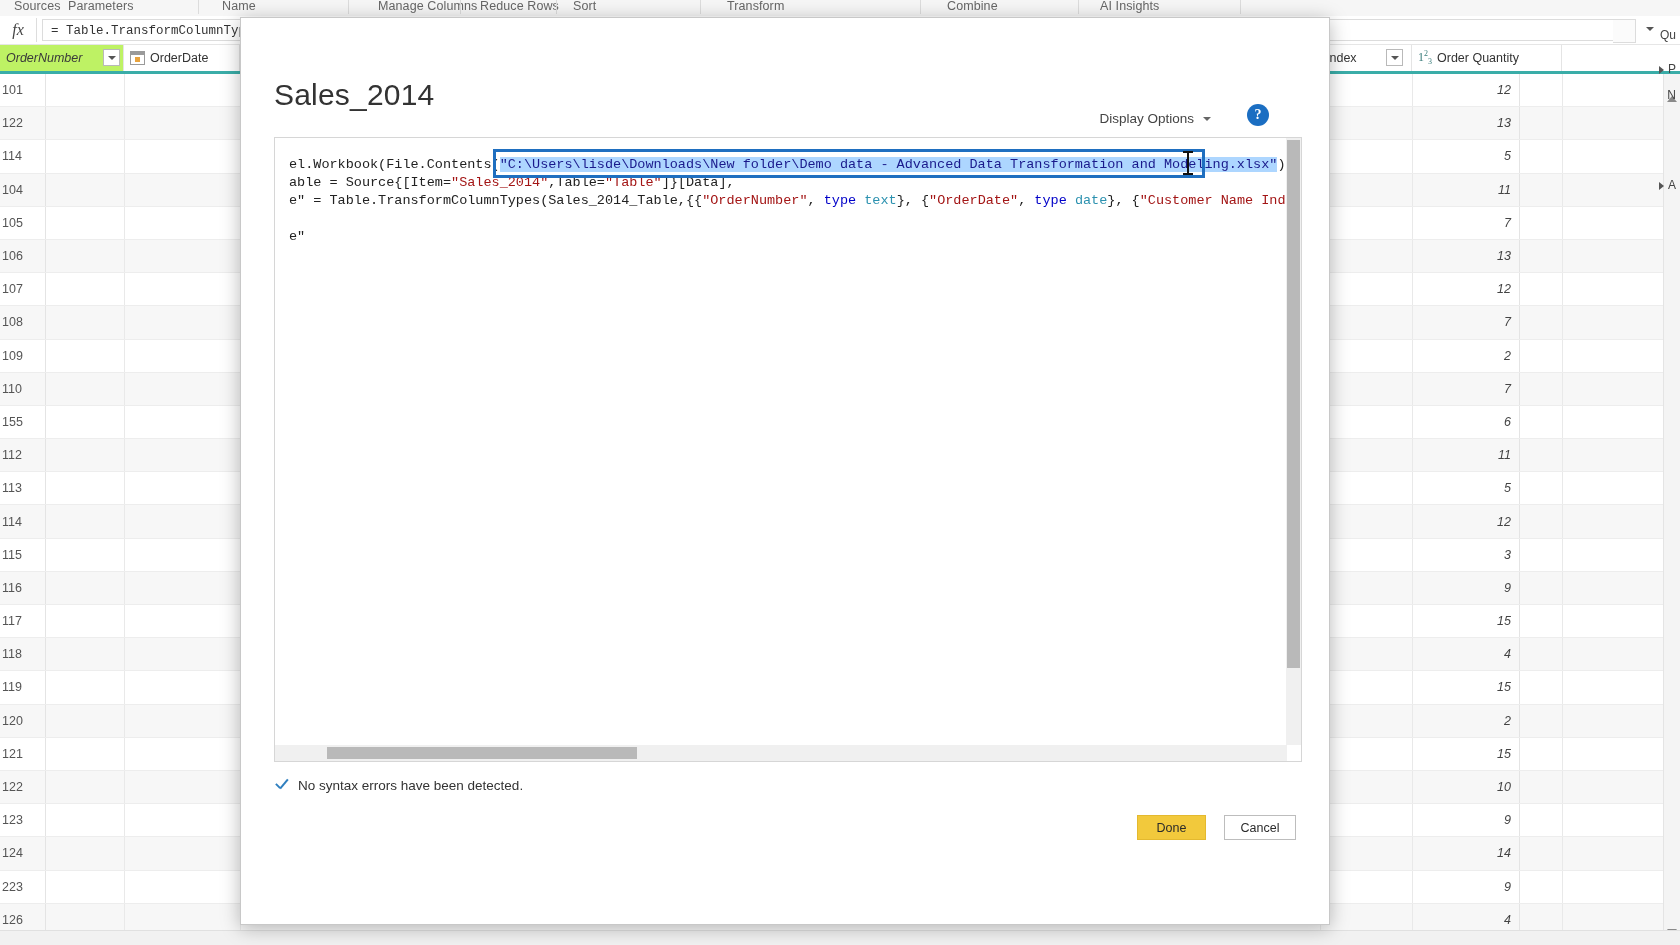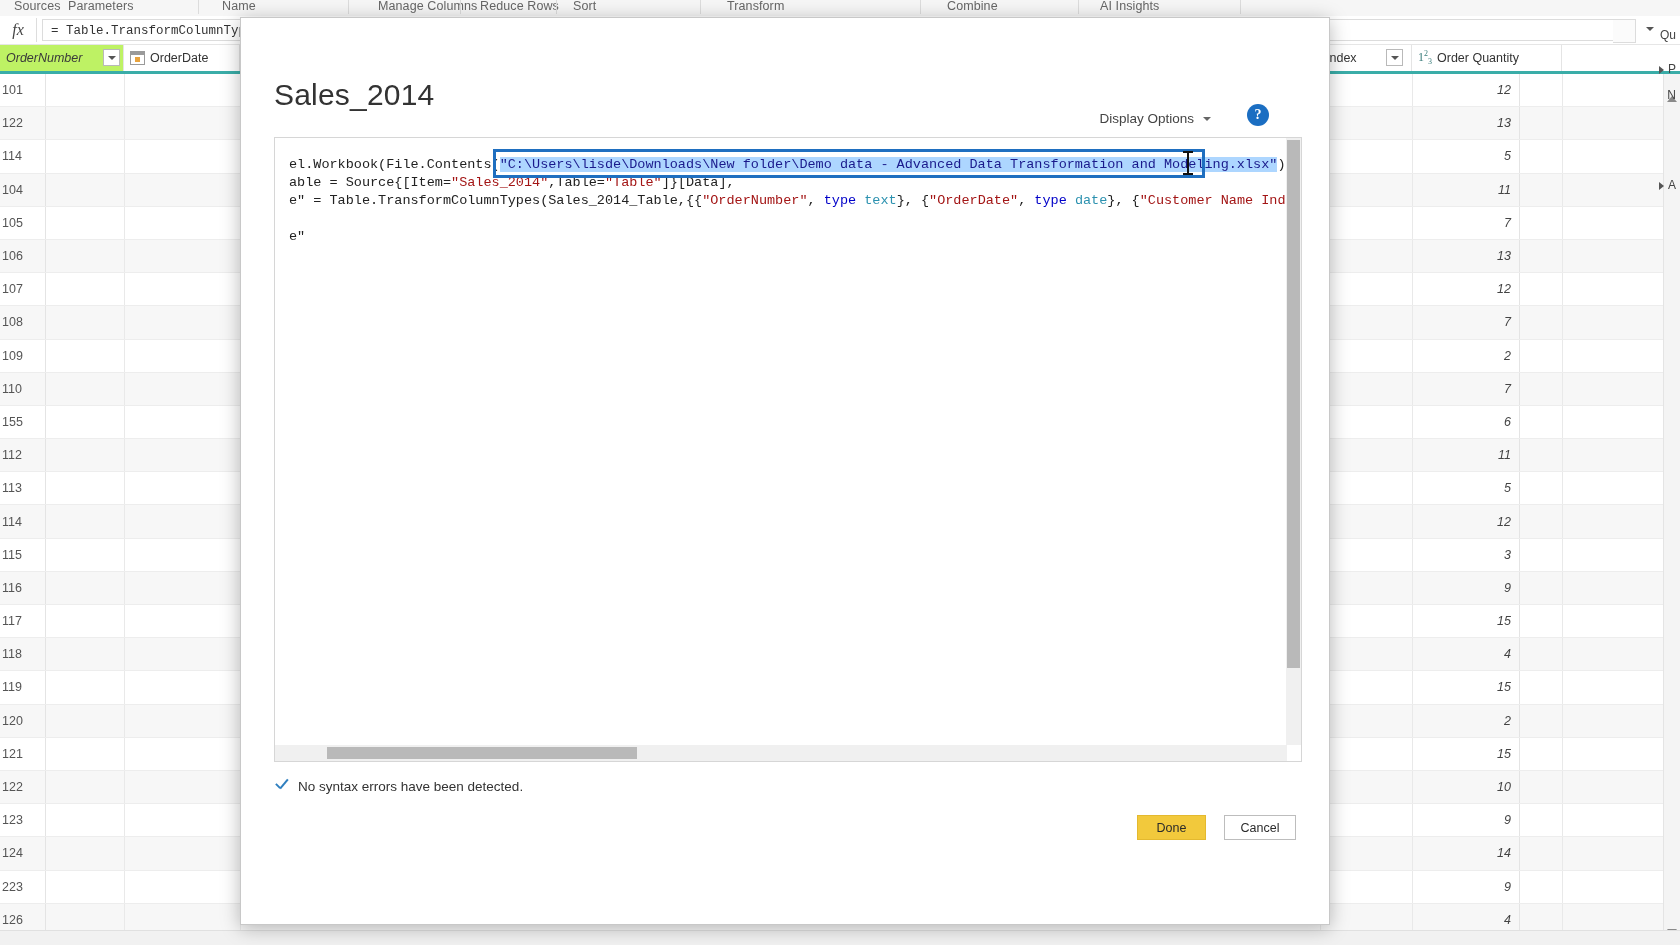--- a/index.html
+++ b/index.html
@@ -480,21 +480,21 @@
     left: 52px; top: 2px;
     width: 310px; height: 12px;
     background: #b9b9b9;
   }
 
   
   .status-line {
     position: absolute;
     left: 33px; top: 760px;
     display: flex;
-    align-items: center;
+    align-items: flex-start;
     font-size: 13.5px;
     color: #333;
   }
   .check-icon {
     position: relative;
     width: 16px; height: 16px;
     margin-right: 8px;
     flex: none;
   }
   .check-icon::before {

